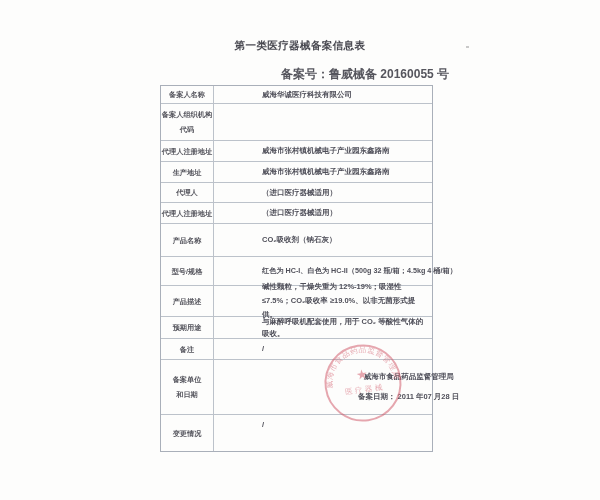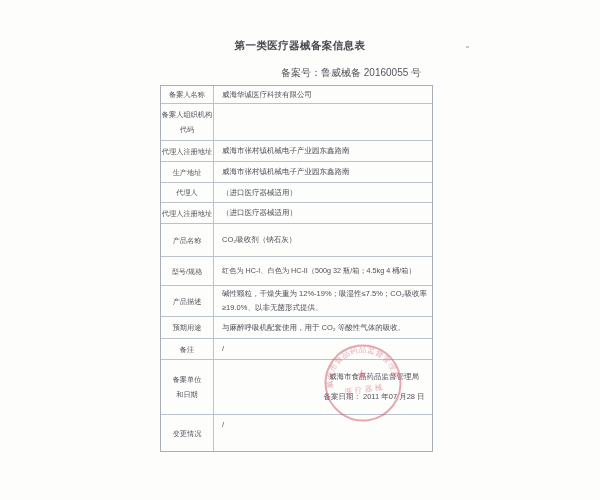--- a/index.html
+++ b/index.html
@@ -4,35 +4,35 @@
 <style>
   html,body{margin:0;padding:0;background:#ffffff;}
   .page{
     position:relative;width:600px;height:500px;background:#fdfdfc;
     font-family:"Liberation Sans","DejaVu Sans",sans-serif;color:#54545c;overflow:hidden;
   }
   .title{
     position:absolute;top:39px;left:0;width:100%;text-align:center;
     font-size:10.5px;font-weight:bold;color:#484850;letter-spacing:0.4px;
   }
-  .recno{position:absolute;top:66px;left:281px;font-size:10px;color:#55555d;}
+  .recno{position:absolute;top:66px;left:281px;font-size:12px;color:#55555d;font-weight:bold;}
   .tbl{
     position:absolute;left:160px;top:85px;width:271px;
-    border:1px solid #a9afb9;background:transparent;
+    border:1px solid #a9afb9;background:transparent;font-weight:bold;
   }
   .row{display:flex;border-top:1px solid #bcc2ca;}
   .row:first-child{border-top:none;}
   .lbl{
     flex:0 0 52px;width:52px;border-right:1px solid #bcc2ca;
     display:flex;flex-direction:column;align-items:center;justify-content:center;
     text-align:center;font-size:7.2px;line-height:15px;color:#55555d;
   }
   .val{
     flex:1;display:flex;flex-direction:column;justify-content:center;
-    padding-left:8px;padding-right:2px;font-size:7.5px;line-height:12px;color:#50505a;
+    padding-left:8px;padding-right:2px;font-size:7.5px;line-height:12px;color:#50505a;margin-left:40px;
   }
   .val-center{padding-left:104px;align-items:center;text-align:center;row-gap:8px;}
   .val-center div{white-space:nowrap;}
   .stamp{
     position:absolute;left:318px;top:338px;width:90px;height:90px;
     color:#cf5263;opacity:0.5;transform:rotate(-8deg);pointer-events:none;z-index:5;
   }
   .speck{position:absolute;left:466px;top:46px;width:3px;height:2px;background:#c9c9c9;}
 </style>
 </head>

